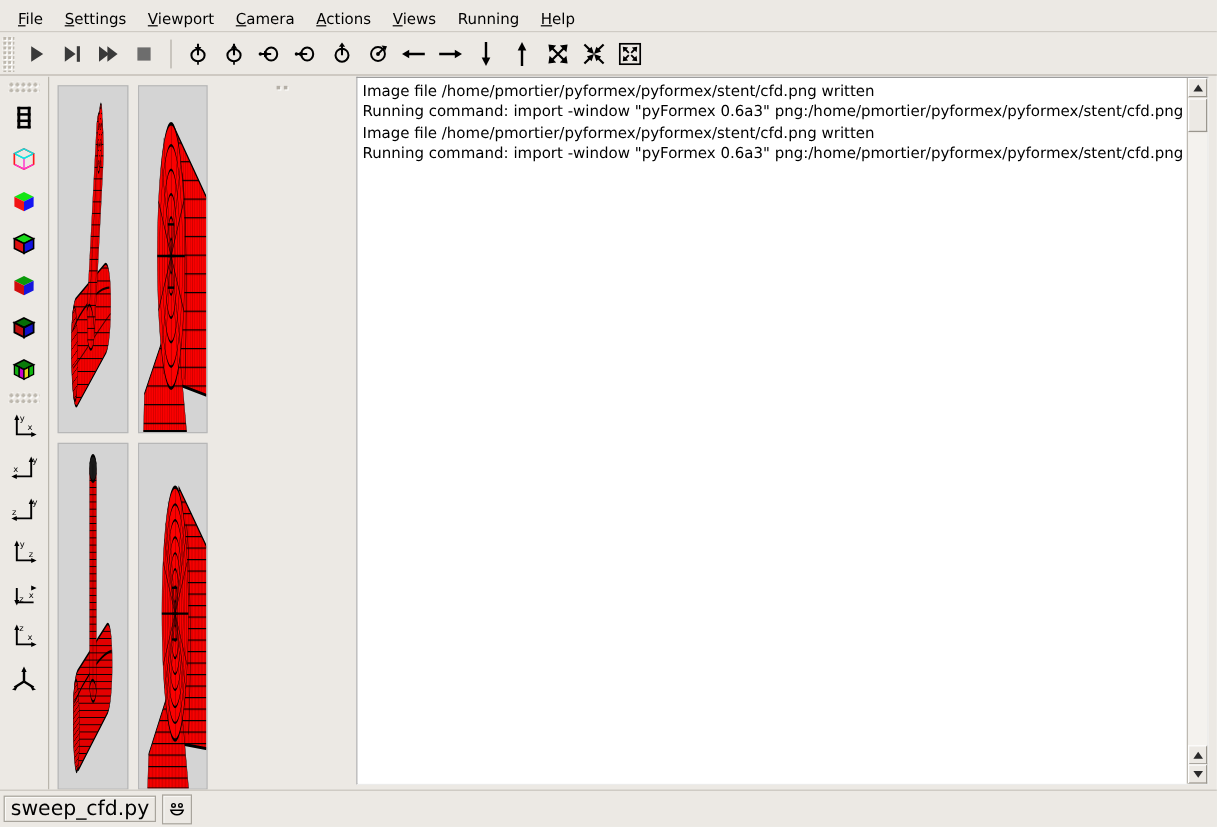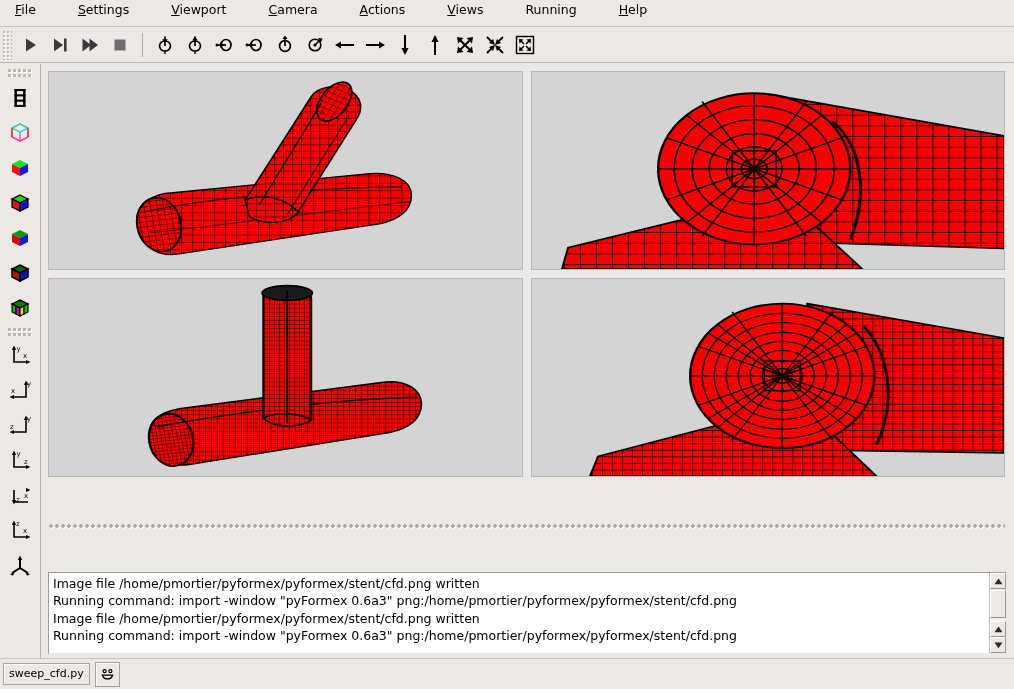--- a/index.html
+++ b/index.html
@@ -7,24 +7,23 @@
     width:1014px;height:689px;overflow:hidden;
     background:#ece9e4;
     font-family:"DejaVu Sans","Liberation Sans",sans-serif;
     font-size:12.5px;color:#000;
     -webkit-font-smoothing:none;
   }
   #app{position:relative;width:1014px;height:689px;}
 
   
   .menubar{
-    height:27px;background:#ece9e4;display:flex;align-items:flex-start;
+    height:27px;background:#ece9e4;display:flex;align-items:flex-end;
     padding-left:6px;box-sizing:border-box;
     border-bottom:1px solid #c8c4bc;
-    gap:24px;
   }
   .menu-item{
     padding:3px 9px;font-size:12.5px;color:#000;cursor:default;line-height:14px;
   }
   .menu-item u{text-decoration:underline;}
 
   
   .toolbar{
     height:36px;background:#ece9e4;display:flex;align-items:center;
     border-bottom:1px solid #b9b5ac;box-sizing:border-box;
@@ -68,21 +67,21 @@
   .rail-sep{
     width:26px;height:9px;margin:2px 0 2px 0;
     background-image:
       radial-gradient(#bdb8ae 40%, transparent 41%),
       radial-gradient(#fff 40%, transparent 41%);
     background-size:5px 5px,5px 5px;
     background-position:0 0,1px 1px;
   }
 
   
-  .right{flex:1 1 auto;display:flex;flex-direction:column;min-width:0;gap:40px;}
+  .right{flex:1 1 auto;display:flex;flex-direction:row;min-width:0;gap:40px;}
 
   .vp-area{
     flex:1 1 auto;display:grid;
     grid-template-columns:1fr 1fr;grid-template-rows:1fr 1fr;
     gap:8px;padding:7px 9px 0 7px;box-sizing:border-box;min-height:0;
   }
   .vp{
     position:relative;overflow:hidden;background:#d4d4d4;
     border:1px solid #b7b7b7;box-sizing:border-box;
   }
@@ -132,21 +131,21 @@
   .sb-track{flex:1 1 auto;background:#f4f2ee;}
 
   
   .statusbar{
     position:absolute;left:0;right:0;bottom:0;height:31px;
     background:#ece9e4;border-top:1px solid #c8c4bc;
     display:flex;align-items:center;padding-left:3px;box-sizing:border-box;
   }
   .status-field{
     border:1px solid #a8a49c;background:#ece9e4;padding:2px 5px;
-    font-size:11px;line-height:16px;color:#000;
+    font-size:17px;line-height:16px;color:#000;
     box-shadow:inset 1px 1px 0 #fbfaf8;
   }
   .status-icon{
     margin-left:5px;width:23px;height:23px;border:1px solid #a8a49c;
     background:#ece9e4;display:flex;align-items:center;justify-content:center;
     box-shadow:inset 1px 1px 0 #fbfaf8;cursor:default;
   }
 </style>
 </head>
 <body>

